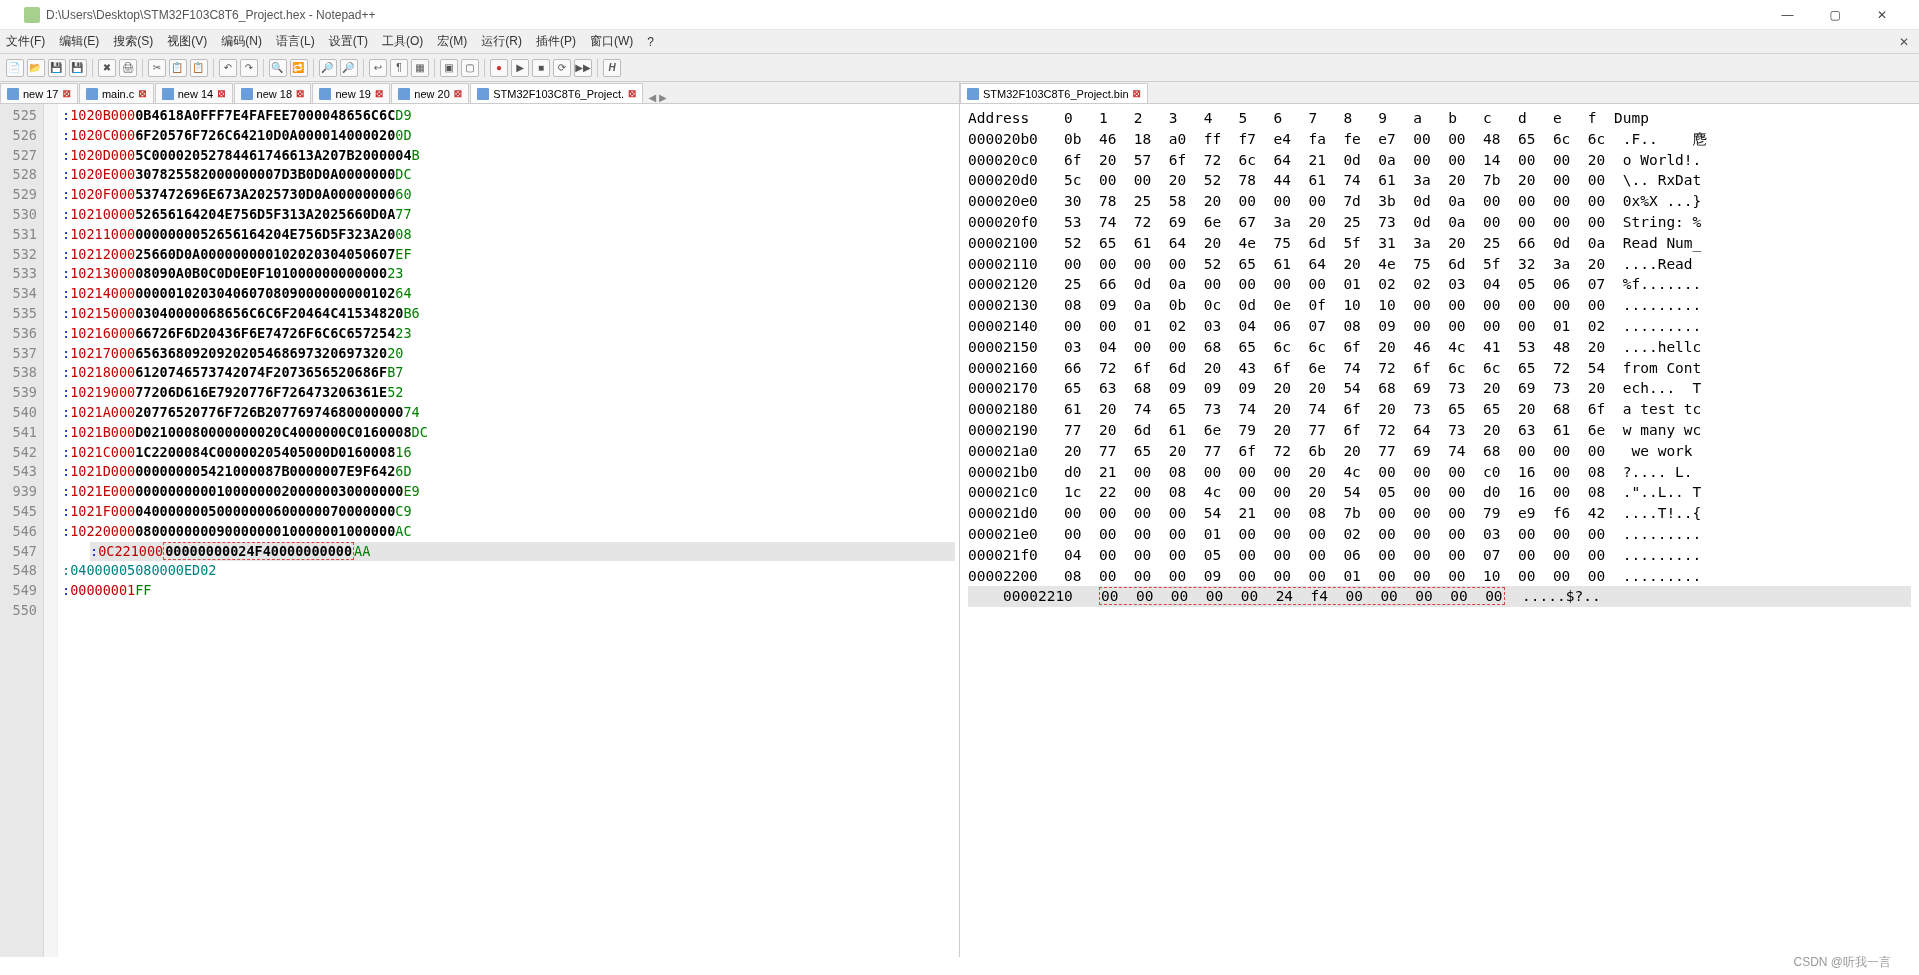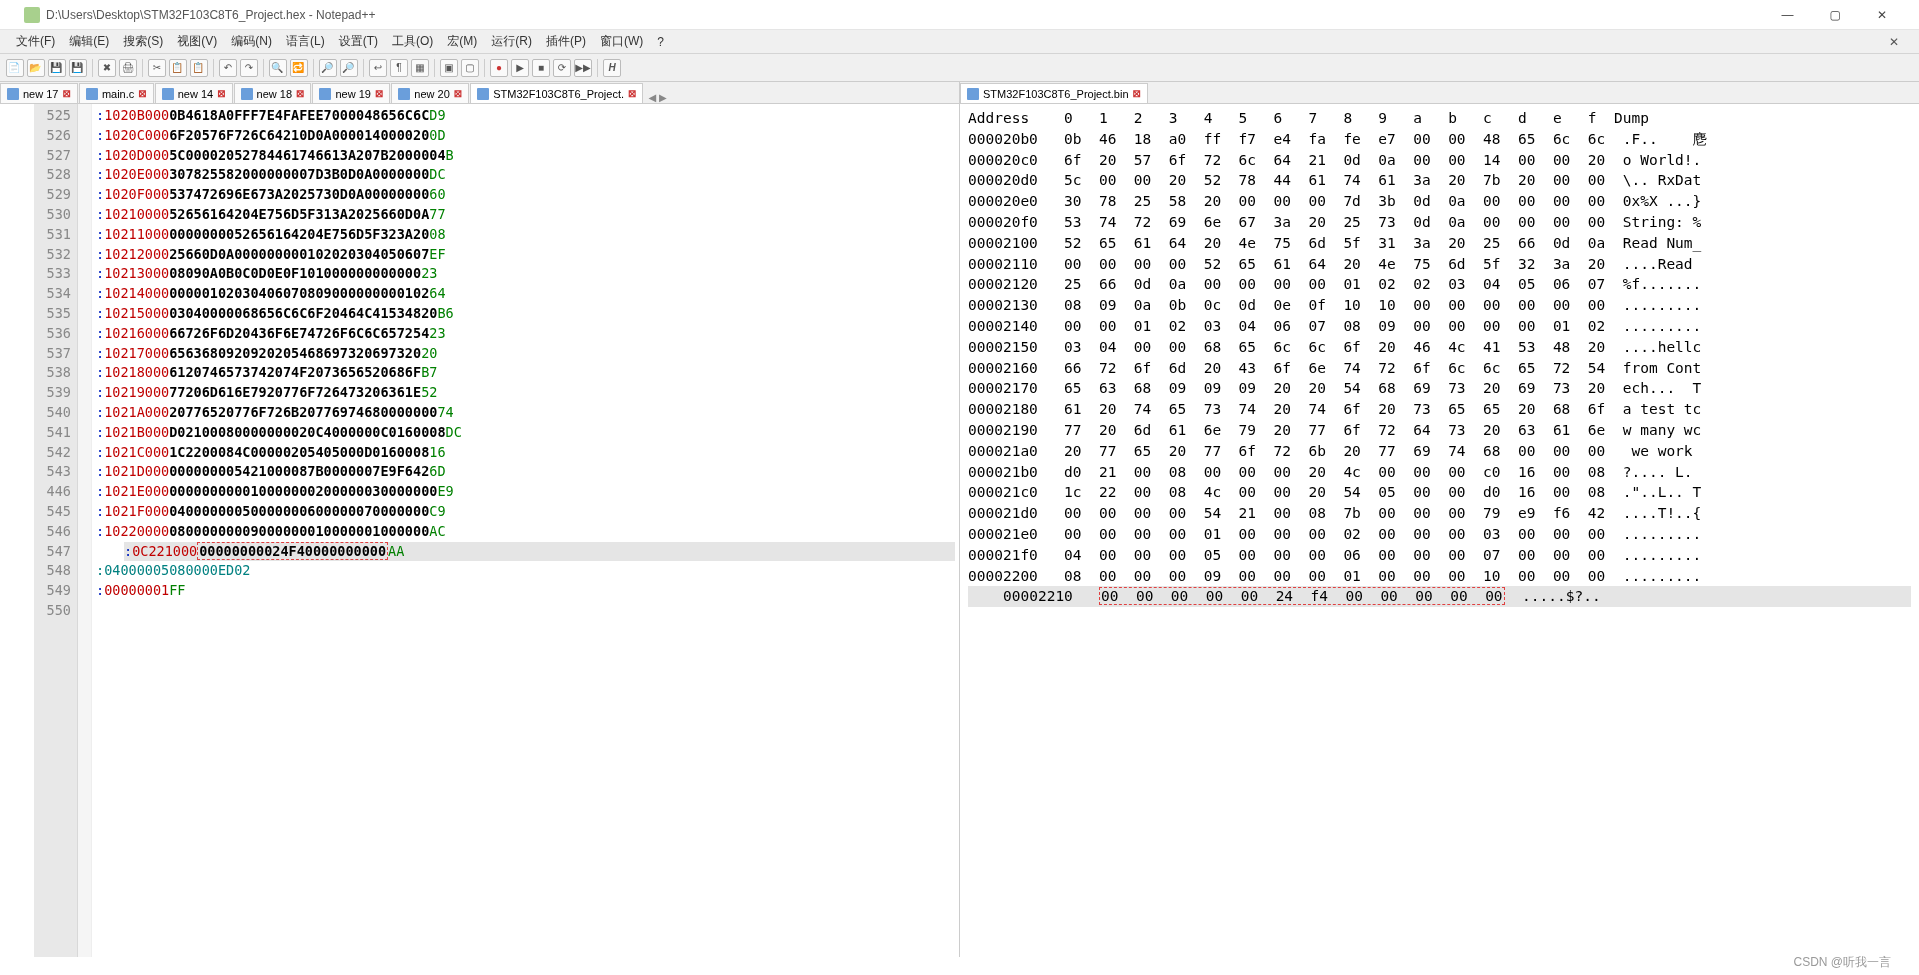--- a/index.html
+++ b/index.html
@@ -2,37 +2,37 @@
 <html><head>
 <meta charset="utf-8">
 <style>
 * { margin: 0; padding: 0; box-sizing: border-box; }
 body { font-family: "Segoe UI", Tahoma, sans-serif; font-size: 12px; background: #fff; overflow: hidden; }
 .titlebar { height: 30px; display: flex; align-items: center; padding: 0 24px; background: #fff; border-bottom: 1px solid #e5e5e5; }
 .titlebar-icon { width: 16px; height: 16px; margin-right: 6px; background: #a8d08d; border-radius: 2px; }
 .titlebar-text { flex: 1; font-size: 12px; color: #555; }
 .win-controls { display: flex; gap: 20px; color: #444; }
 .win-controls span { cursor: pointer; padding: 4px 8px; }
-.menubar { height: 24px; display: flex; align-items: center; padding: 0 12px; gap: 6px; background: #f0f0f0; border-bottom: 1px solid #d4d4d4; position: relative; }
+.menubar { height: 24px; display: flex; align-items: center; padding: 0 2px; gap: 6px; background: #f0f0f0; border-bottom: 1px solid #d4d4d4; position: relative; }
 .menubar span { padding: 2px 4px; font-size: 12px; color: #333; cursor: pointer; }
 .menubar .close-x { margin-left: auto; padding: 0 8px; color: #555; }
 .toolbar { height: 28px; display: flex; align-items: center; padding: 2px 6px; gap: 3px; background: #f0f0f0; border-bottom: 1px solid #ccc; }
 .tool-btn { width: 18px; height: 18px; border: 1px solid #bbb; background: #fafafa; border-radius: 2px; display: inline-flex; align-items: center; justify-content: center; font-size: 10px; color: #555; }
 .tool-sep { width: 1px; height: 18px; background: #ccc; margin: 0 2px; }
 .main-area { display: flex; height: calc(100vh - 100px); }
 .pane { flex: 1; display: flex; flex-direction: column; overflow: hidden; border-right: 1px solid #ccc; }
 .pane:last-child { border-right: none; }
 .tab-row { display: flex; height: 22px; background: #f0f0f0; border-bottom: 1px solid #ccc; align-items: flex-end; overflow: hidden; }
 .tab { height: 20px; padding: 2px 6px; border: 1px solid #ccc; border-bottom: none; background: #fafafa; font-size: 11px; display: flex; align-items: center; gap: 4px; margin-right: 1px; cursor: pointer; white-space: nowrap; }
 .tab.active { background: #fff; }
 .tab-icon { width: 12px; height: 12px; background: #6a9edb; border-radius: 1px; }
 .tab-close { color: #c33; font-weight: bold; font-size: 10px; }
 .tab-arrows { padding: 0 4px; color: #888; font-size: 10px; }
 .editor { flex: 1; display: flex; overflow: auto; position: relative; }
-.gutter { width: 44px; background: #e8e8e8; text-align: right; padding: 2px 6px 2px 2px; font-family: Consolas, monospace; font-size: 13.5px; line-height: 19.8px; color: #888; border-right: 1px solid #d8d8d8; user-select: none; margin-left: 34px; }
+.gutter { width: 44px; background: #e8e8e8; text-align: right; padding: 2px 6px 2px 2px; font-family: Consolas, monospace; font-size: 13.5px; line-height: 19.8px; color: #888; border-right: 1px solid #d8d8d8; user-select: none; }
 .fold-col { width: 14px; background: #f5f5f5; border-right: 1px solid #eee; }
 .code { flex: 1; font-family: Consolas, monospace; font-size: 13.5px; line-height: 19.8px; padding: 2px 4px; white-space: pre; }
 .code .ln { height: 19.8px; }
 .code .ln.hl { background: #e5e5e5; margin-left: 28px; }
 .c-blue { color: #0020c0; }
 .c-red { color: #c00000; }
 .c-grn { color: #008000; }
 .c-blk { color: #000; font-weight: bold; }
 .dashbox { border: 1.5px dashed #e04040; padding: 0 1px; }
 .right-code { font-family: Consolas, monospace; font-size: 14.5px; line-height: 20.8px; padding: 4px 8px; white-space: pre; flex: 1; overflow: auto; }
@@ -163,21 +163,21 @@
           <div>534</div>
           <div>535</div>
           <div>536</div>
           <div>537</div>
           <div>538</div>
           <div>539</div>
           <div>540</div>
           <div>541</div>
           <div>542</div>
           <div>543</div>
-          <div>446</div>
+          <div>939</div>
           <div>545</div>
           <div>546</div>
           <div>547</div>
           <div>548</div>
           <div>549</div>
           <div>550</div>
         </div>
       <div class="fold-col"></div>
       <div class="code" id="hexcode"><div class="ln"><span class="c-blue">:</span><span class="c-red">1020B000</span><span class="c-blk">0B4618A0FFF7E4FAFEE7000048656C6C</span><span class="c-grn">D9</span></div><div class="ln"><span class="c-blue">:</span><span class="c-red">1020C000</span><span class="c-blk">6F20576F726C64210D0A000014000020</span><span class="c-grn">0D</span></div><div class="ln"><span class="c-blue">:</span><span class="c-red">1020D000</span><span class="c-blk">5C00002052784461746613A207B2000004</span><span class="c-grn">B</span></div><div class="ln"><span class="c-blue">:</span><span class="c-red">1020E000</span><span class="c-blk">307825582000000007D3B0D0A0000000</span><span class="c-grn">DC</span></div><div class="ln"><span class="c-blue">:</span><span class="c-red">1020F000</span><span class="c-blk">537472696E673A2025730D0A00000000</span><span class="c-grn">60</span></div><div class="ln"><span class="c-blue">:</span><span class="c-red">10210000</span><span class="c-blk">52656164204E756D5F313A2025660D0A</span><span class="c-grn">77</span></div><div class="ln"><span class="c-blue">:</span><span class="c-red">10211000</span><span class="c-blk">0000000052656164204E756D5F323A20</span><span class="c-grn">08</span></div><div class="ln"><span class="c-blue">:</span><span class="c-red">10212000</span><span class="c-blk">25660D0A000000000102020304050607</span><span class="c-grn">EF</span></div><div class="ln"><span class="c-blue">:</span><span class="c-red">10213000</span><span class="c-blk">08090A0B0C0D0E0F101000000000000</span><span class="c-grn">23</span></div><div class="ln"><span class="c-blue">:</span><span class="c-red">10214000</span><span class="c-blk">00000102030406070809000000000102</span><span class="c-grn">64</span></div><div class="ln"><span class="c-blue">:</span><span class="c-red">10215000</span><span class="c-blk">03040000068656C6C6F20464C41534820</span><span class="c-grn">B6</span></div><div class="ln"><span class="c-blue">:</span><span class="c-red">10216000</span><span class="c-blk">66726F6D20436F6E74726F6C6C657254</span><span class="c-grn">23</span></div><div class="ln"><span class="c-blue">:</span><span class="c-red">10217000</span><span class="c-blk">6563680920920205468697320697320</span><span class="c-grn">20</span></div><div class="ln"><span class="c-blue">:</span><span class="c-red">10218000</span><span class="c-blk">6120746573742074F2073656520686F</span><span class="c-grn">B7</span></div><div class="ln"><span class="c-blue">:</span><span class="c-red">10219000</span><span class="c-blk">77206D616E7920776F726473206361E</span><span class="c-grn">52</span></div><div class="ln"><span class="c-blue">:</span><span class="c-red">1021A000</span><span class="c-blk">20776520776F726B20776974680000000</span><span class="c-grn">74</span></div><div class="ln"><span class="c-blue">:</span><span class="c-red">1021B000</span><span class="c-blk">D02100080000000020C4000000C0160008</span><span class="c-grn">DC</span></div><div class="ln"><span class="c-blue">:</span><span class="c-red">1021C000</span><span class="c-blk">1C2200084C00000205405000D0160008</span><span class="c-grn">16</span></div><div class="ln"><span class="c-blue">:</span><span class="c-red">1021D000</span><span class="c-blk">000000005421000087B0000007E9F642</span><span class="c-grn">6D</span></div><div class="ln"><span class="c-blue">:</span><span class="c-red">1021E000</span><span class="c-blk">000000000010000000200000030000000</span><span class="c-grn">E9</span></div><div class="ln"><span class="c-blue">:</span><span class="c-red">1021F000</span><span class="c-blk">04000000050000000600000070000000</span><span class="c-grn">C9</span></div><div class="ln"><span class="c-blue">:</span><span class="c-red">10220000</span><span class="c-blk">08000000009000000010000001000000</span><span class="c-grn">AC</span></div><div class="ln hl"><span class="c-blue">:</span><span class="c-red">0C221000</span><span class="dashbox c-blk">00000000024F40000000000</span><span class="c-grn">AA</span></div><div class="ln"><span style="color:#008080">:04000005080000ED02</span></div><div class="ln"><span class="c-blue">:</span><span class="c-red">00000001</span><span class="c-blk"></span><span class="c-grn">FF</span></div><div class="ln"></div></div>
     </div>

